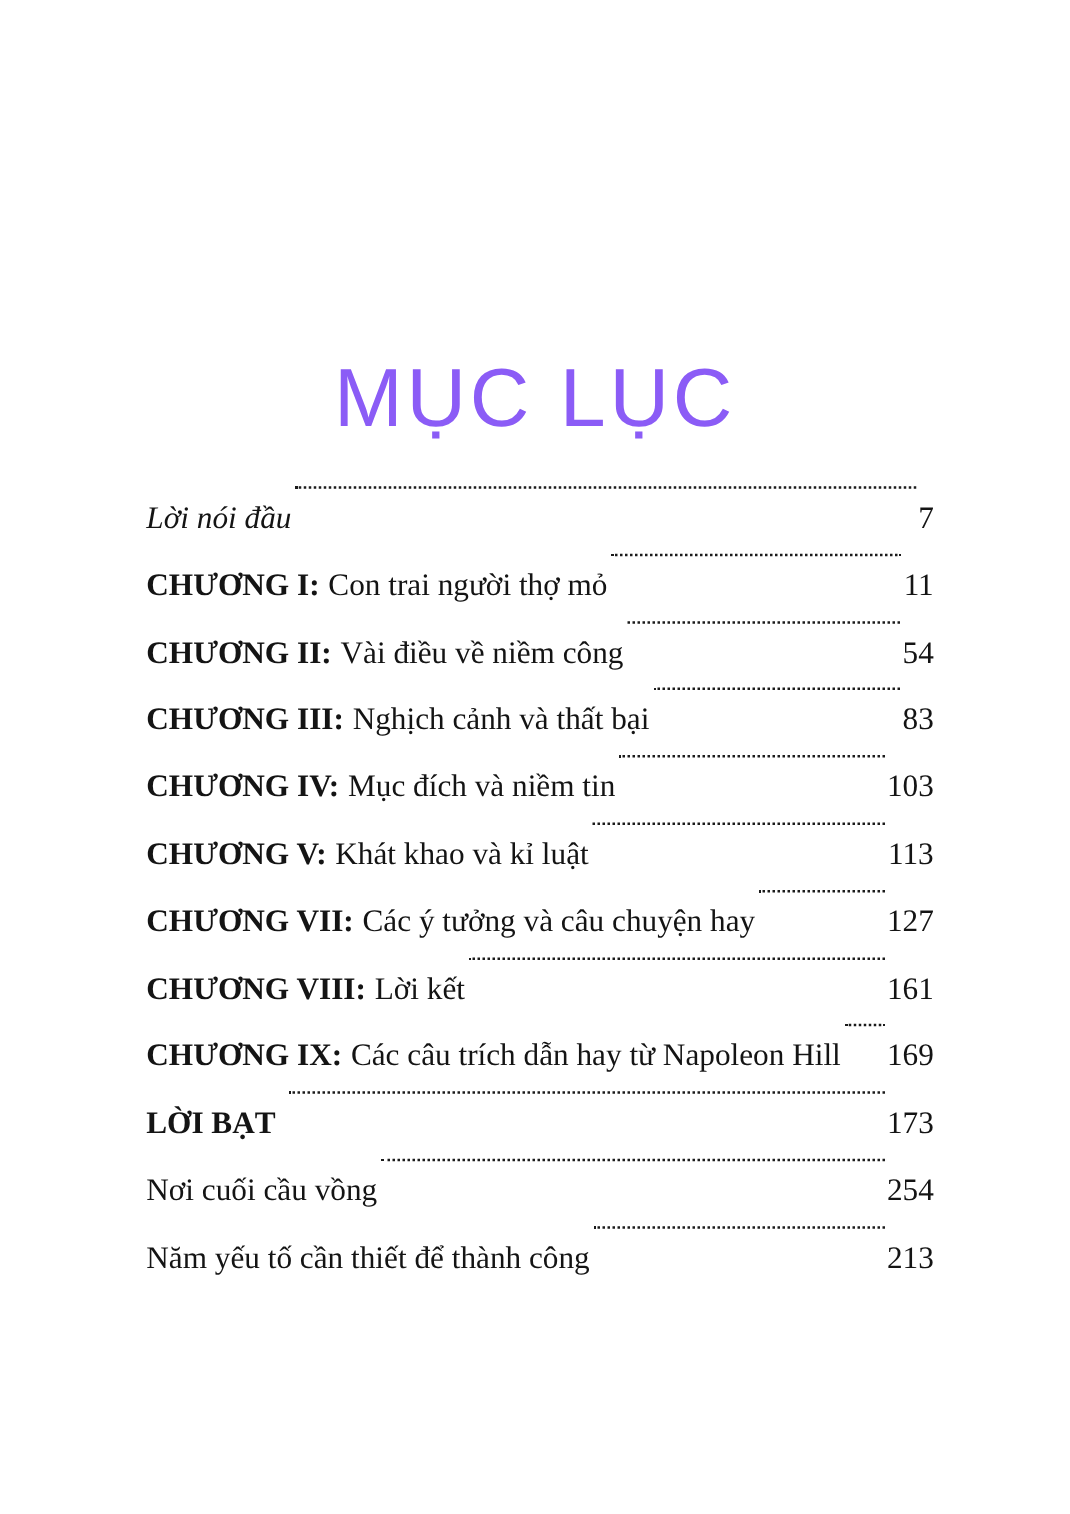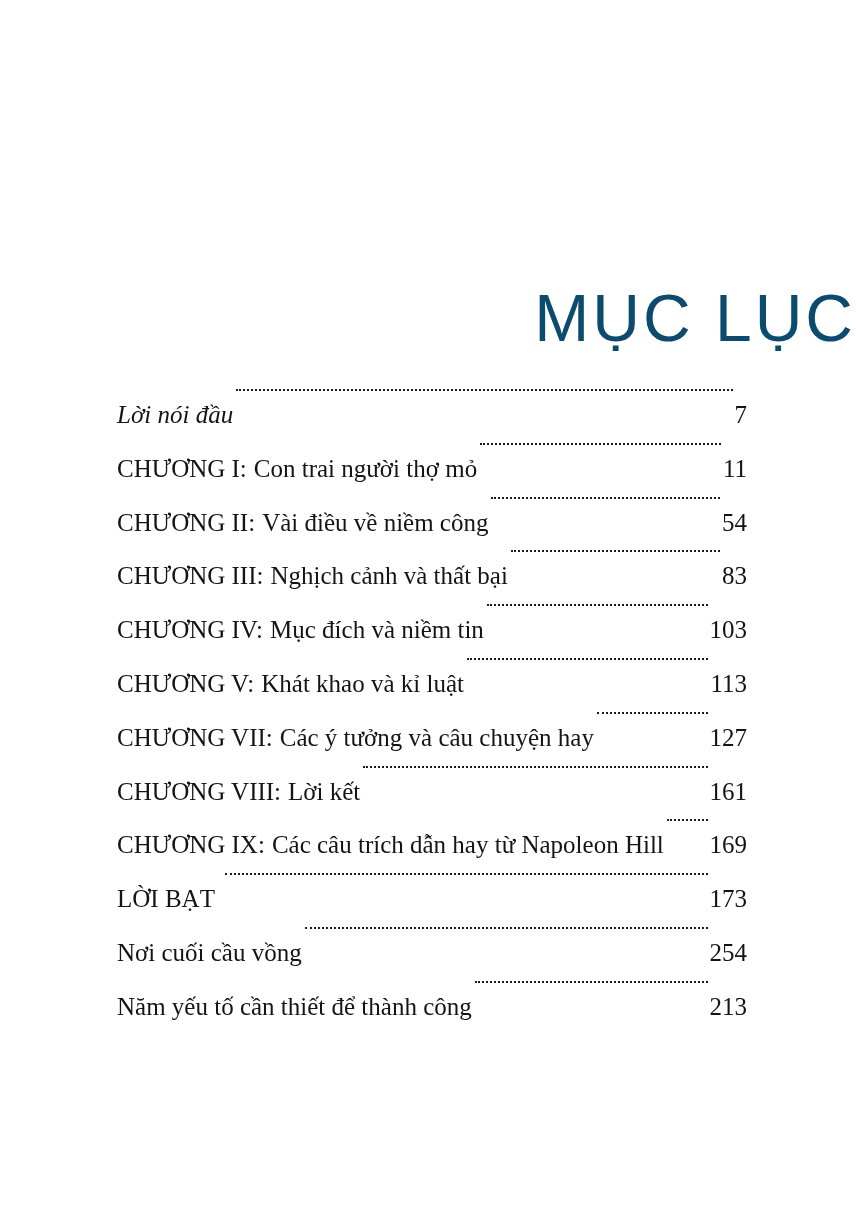--- a/index.html
+++ b/index.html
@@ -18,44 +18,44 @@
   .page {
     position: absolute;
     inset: 0;
     background: #ffffff;
   }
   .toc-title {
     position: absolute;
     top: 238px;
     left: 0;
     width: 100%;
-    text-align: right;
+    text-align: center;
     font-family: "Liberation Sans", "DejaVu Sans", sans-serif;
     font-weight: 300;
     font-size: 66px;
     letter-spacing: 3px;
-    color: #0c4a6e;
+    color: #8b5cf6;
     line-height: 1.1;
   }
   .toc-list {
     position: absolute;
     top: 388px;
     left: 117px;
     width: 630px;
   }
   .toc-row {
     display: flex;
     align-items: flex-start;
     height: 53.8px;
     font-size: 25px;
     line-height: 53.8px;
     white-space: nowrap;
   }
   .toc-entry-label {
-    font-weight: normal;
+    font-weight: bold;
     margin-right: 7px;
   }
   .toc-entry-title {
     font-weight: normal;
   }
   .style-preface .toc-entry-title {
     font-style: italic;
   }
   .toc-dot-leader {
     flex: 1 1 auto;

